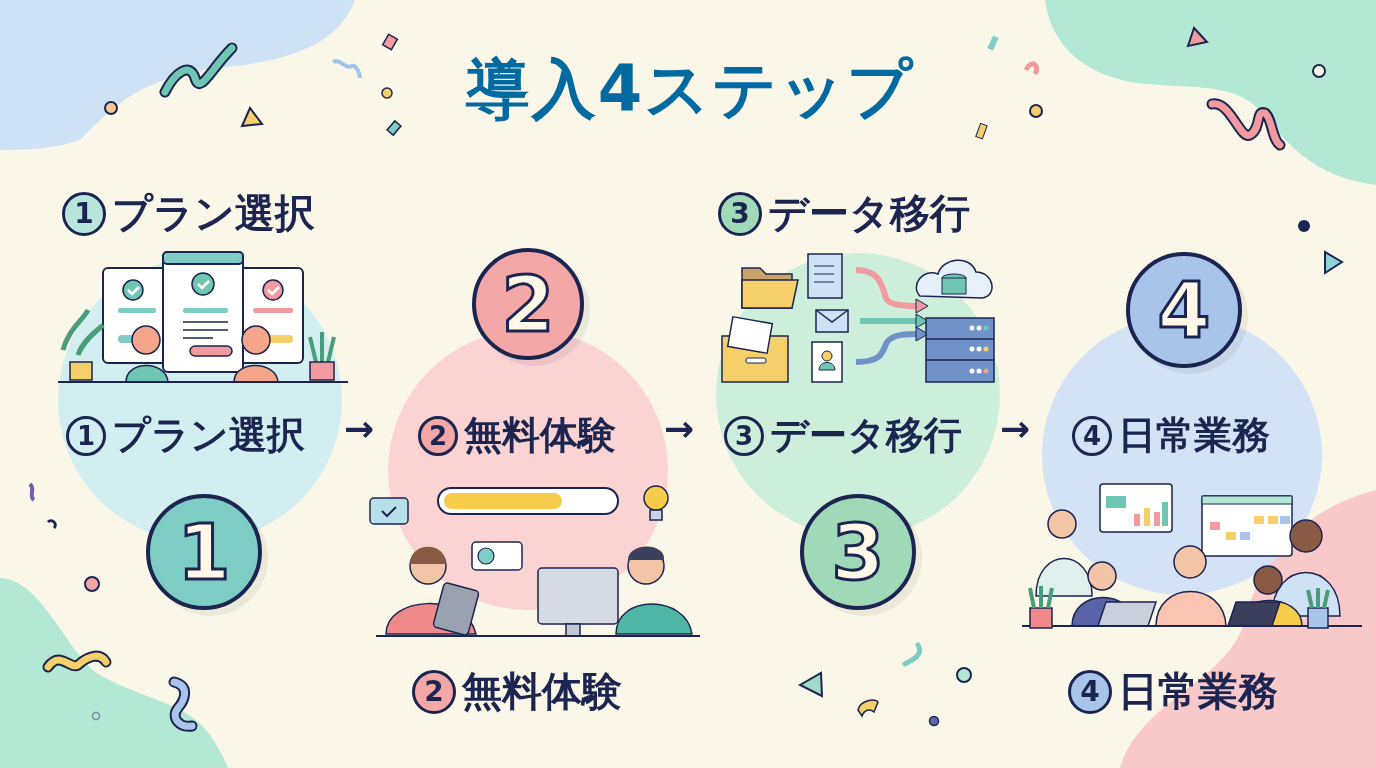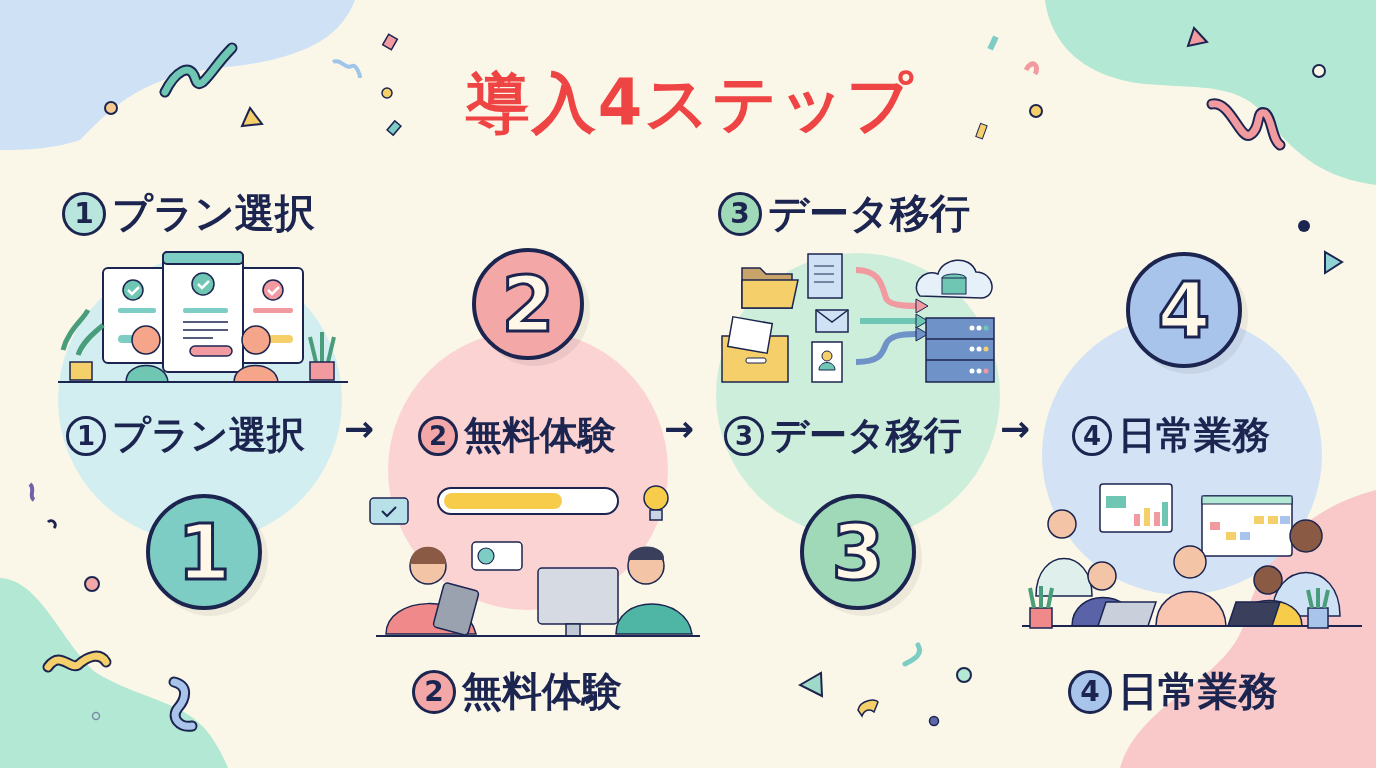--- a/index.html
+++ b/index.html
@@ -1,20 +1,20 @@
 <!DOCTYPE html>
 <html><head>
 <meta charset="utf-8">
 <style>
   * { box-sizing: border-box; margin: 0; padding: 0; }
   body { width: 1376px; height: 768px; overflow: hidden; background: #fbf7e8; font-family: "DejaVu Sans", sans-serif; }
   #stage { position: relative; width: 1376px; height: 768px; overflow: hidden; background: #fbf7e8; }
   .abs { position: absolute; }
   .blob { position: absolute; }
-  .title { position: absolute; left: 430px; top: 58px; width: 520px; text-align: center; font-size: 64px; font-weight: bold; color: #ef4444; letter-spacing: 2px; line-height: 90px; }
+  .title { position: absolute; left: 430px; top: 44px; width: 520px; text-align: center; font-size: 64px; font-weight: bold; color: #0369a1; letter-spacing: 2px; line-height: 90px; }
   .label { position: absolute; font-weight: bold; color: #1c2550; white-space: nowrap; display: flex; align-items: center; }
   .label .num { display: inline-flex; align-items: center; justify-content: center; border: 3px solid #1c2550; border-radius: 50%; font-weight: bold; color: #1c2550; margin-right: 6px; }
   .label.big { font-size: 40px; }
   .label.big .num { width: 44px; height: 44px; font-size: 28px; }
   .label.mid { font-size: 38px; }
   .label.mid .num { width: 40px; height: 40px; font-size: 26px; }
   .arrow { position: absolute; font-size: 36px; font-weight: bold; color: #1c2550; }
   .bignum { position: absolute; border-radius: 50%; border: 4px solid #1c2550; display: flex; align-items: center; justify-content: center; font-size: 76px; font-weight: bold; color: #fff8e8; -webkit-text-stroke: 3px #1c2550; box-shadow: 6px 6px 0 rgba(0,0,0,0.06); }
 </style>
 </head>

